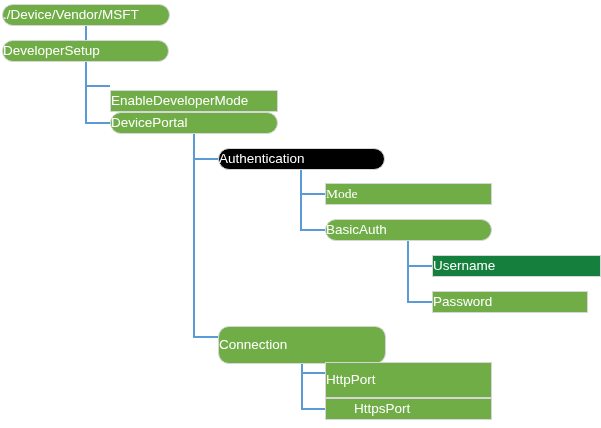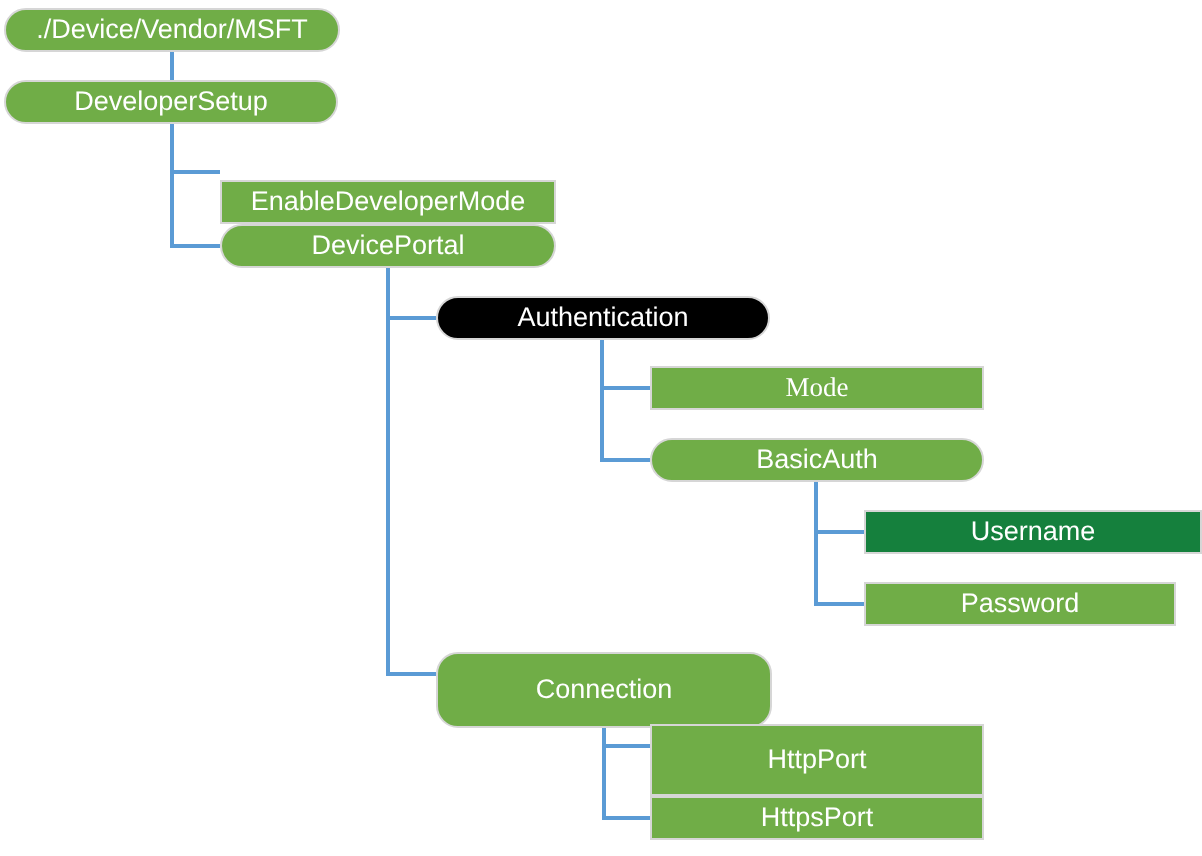--- a/index.html
+++ b/index.html
@@ -21,21 +21,21 @@
     top: 0;
     width: 601px;
     height: 428px;
     pointer-events: none;
   }
   .node {
     position: absolute;
     box-sizing: border-box;
     display: flex;
     align-items: center;
-    justify-content: center;
+    justify-content: flex-start;
     font-size: 13.5px;
     line-height: 1;
     white-space: nowrap;
     border-style: solid;
     border-width: 1px;
   }
   .node.rounded { border-radius: 11px; }
   .node.rect    { border-radius: 0; }
 </style>
 </head>
@@ -82,17 +82,17 @@
       </div>
       <div class="node rect" style="left: 432px; top: 291px; width: 156px; height: 22px; background: rgb(112, 173, 71); border-color: rgb(214, 214, 214); color: rgb(255, 255, 255);">
         <span>Password</span>
       </div>
       <div class="node rounded" style="left: 218px; top: 326px; width: 168px; height: 38px; background: rgb(112, 173, 71); border-color: rgb(214, 214, 214); color: rgb(255, 255, 255);">
         <span>Connection</span>
       </div>
       <div class="node rect" style="left: 325px; top: 362px; width: 167px; height: 36px; background: rgb(112, 173, 71); border-color: rgb(214, 214, 214); color: rgb(255, 255, 255);">
         <span>HttpPort</span>
       </div>
-      <div class="node rect" style="left: 325px; top: 398px; width: 167px; height: 22px; background: rgb(112, 173, 71); border-color: rgb(214, 214, 214); color: rgb(255, 255, 255);">
+      <div class="node rect" style="left: 325px; top: 398px; width: 167px; height: 22px; background: rgb(112, 173, 71); border-color: rgb(214, 214, 214); color: rgb(255, 255, 255); padding-left: 28px;">
         <span>HttpsPort</span>
       </div>
     </div>
 </div>
 
 </body></html>

